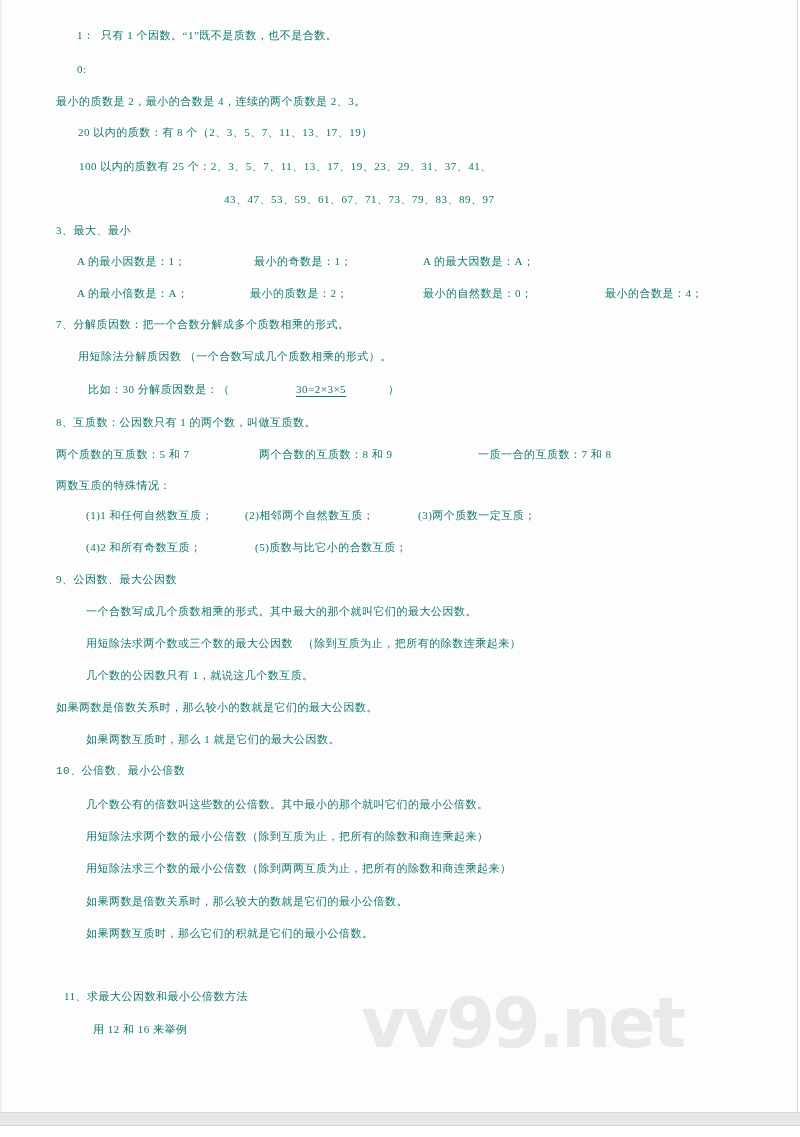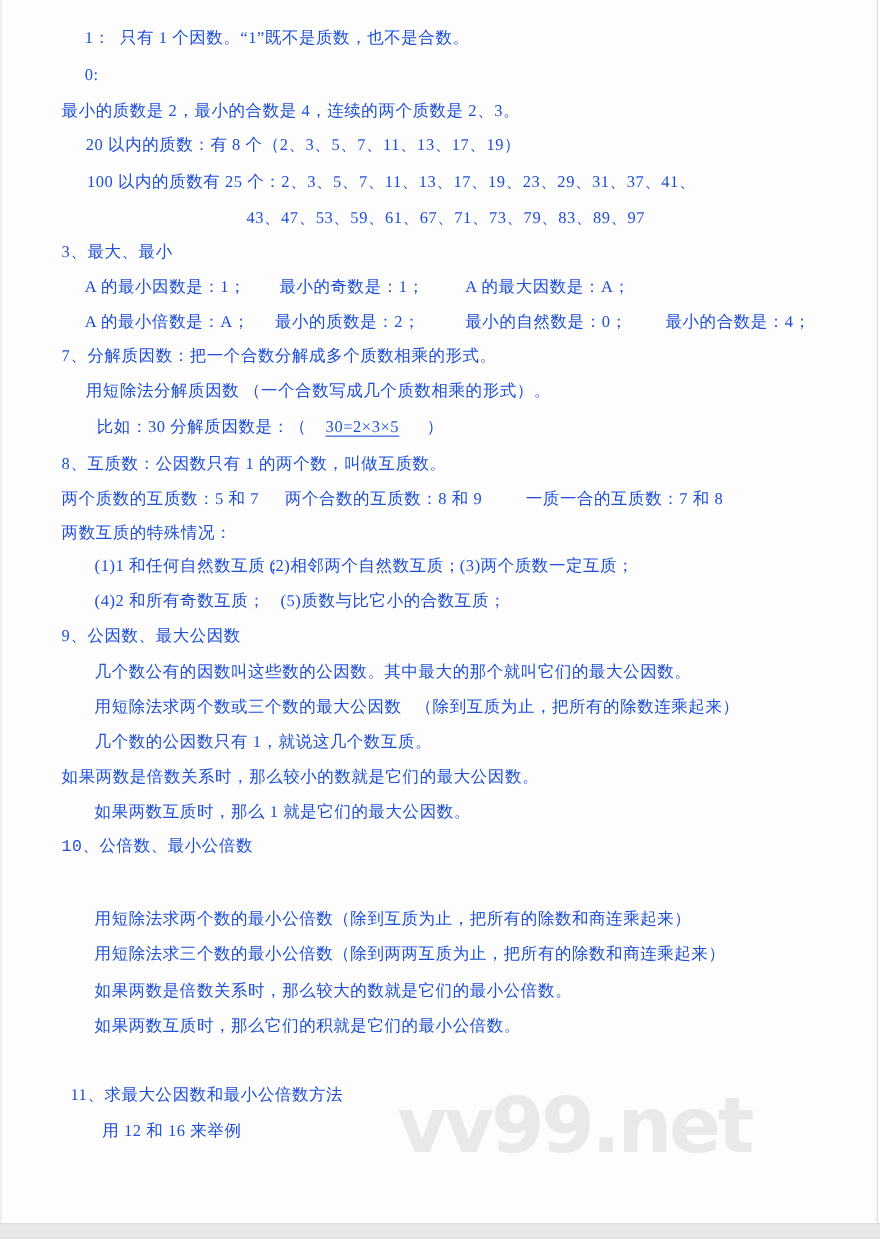--- a/index.html
+++ b/index.html
@@ -36,24 +36,24 @@
   .line {
     position: absolute;
     left: 0;
     width: 100%;
     height: 26px;
   }
   .seg {
     position: absolute;
     top: 0;
     white-space: pre;
-    font-size: 15px;
+    font-size: 11px;
     line-height: 26px;
     letter-spacing: 0.5px;
-    color: #1d4ed8;
+    color: #0f766e;
   }
   .seg.underline {
     text-decoration: underline;
     text-underline-offset: 3px;
   }
   .watermark {
     position: absolute;
     left: 361px;
     top: 988px;
     font-family: "DejaVu Sans", "Liberation Sans", sans-serif;
@@ -151,36 +151,39 @@
           <span class="seg" style="left: 418px;">(3)两个质数一定互质；</span>
         </div>
         <div class="line" style="top: 534px;">
           <span class="seg" style="left: 86px;">(4)2 和所有奇数互质；</span>
           <span class="seg" style="left: 255px;">(5)质数与比它小的合数互质；</span>
         </div>
         <div class="line" style="top: 566px;">
           <span class="seg" style="left: 56px;">9、公因数、最大公因数</span>
         </div>
         <div class="line" style="top: 598px;">
-          <span class="seg" style="left: 86px;">几个数公有的因数叫这些数的公因数。其中最大的那个就叫它们的最大公因数。</span>
+          <span class="seg" style="left: 86px;">一个合数写成几个质数相乘的形式。其中最大的那个就叫它们的最大公因数。</span>
         </div>
         <div class="line" style="top: 630px;">
           <span class="seg" style="left: 86px;">用短除法求两个数或三个数的最大公因数   （除到互质为止，把所有的除数连乘起来）</span>
         </div>
         <div class="line" style="top: 662px;">
           <span class="seg" style="left: 86px;">几个数的公因数只有 1，就说这几个数互质。</span>
         </div>
         <div class="line" style="top: 694px;">
           <span class="seg" style="left: 56px;">如果两数是倍数关系时，那么较小的数就是它们的最大公因数。</span>
         </div>
         <div class="line" style="top: 726px;">
           <span class="seg" style="left: 86px;">如果两数互质时，那么 1 就是它们的最大公因数。</span>
         </div>
         <div class="line" style="top: 758px; font-family: Liberation Mono, monospace;">
           <span class="seg" style="left: 56px;">10、公倍数、最小公倍数</span>
+        </div>
+        <div class="line" style="top: 791px;">
+          <span class="seg" style="left: 86px;">几个数公有的倍数叫这些数的公倍数。其中最小的那个就叫它们的最小公倍数。</span>
         </div>
         <div class="line" style="top: 823px;">
           <span class="seg" style="left: 86px;">用短除法求两个数的最小公倍数（除到互质为止，把所有的除数和商连乘起来）</span>
         </div>
         <div class="line" style="top: 855px;">
           <span class="seg" style="left: 86px;">用短除法求三个数的最小公倍数（除到两两互质为止，把所有的除数和商连乘起来）</span>
         </div>
         <div class="line" style="top: 888px;">
           <span class="seg" style="left: 86px;">如果两数是倍数关系时，那么较大的数就是它们的最小公倍数。</span>
         </div>

